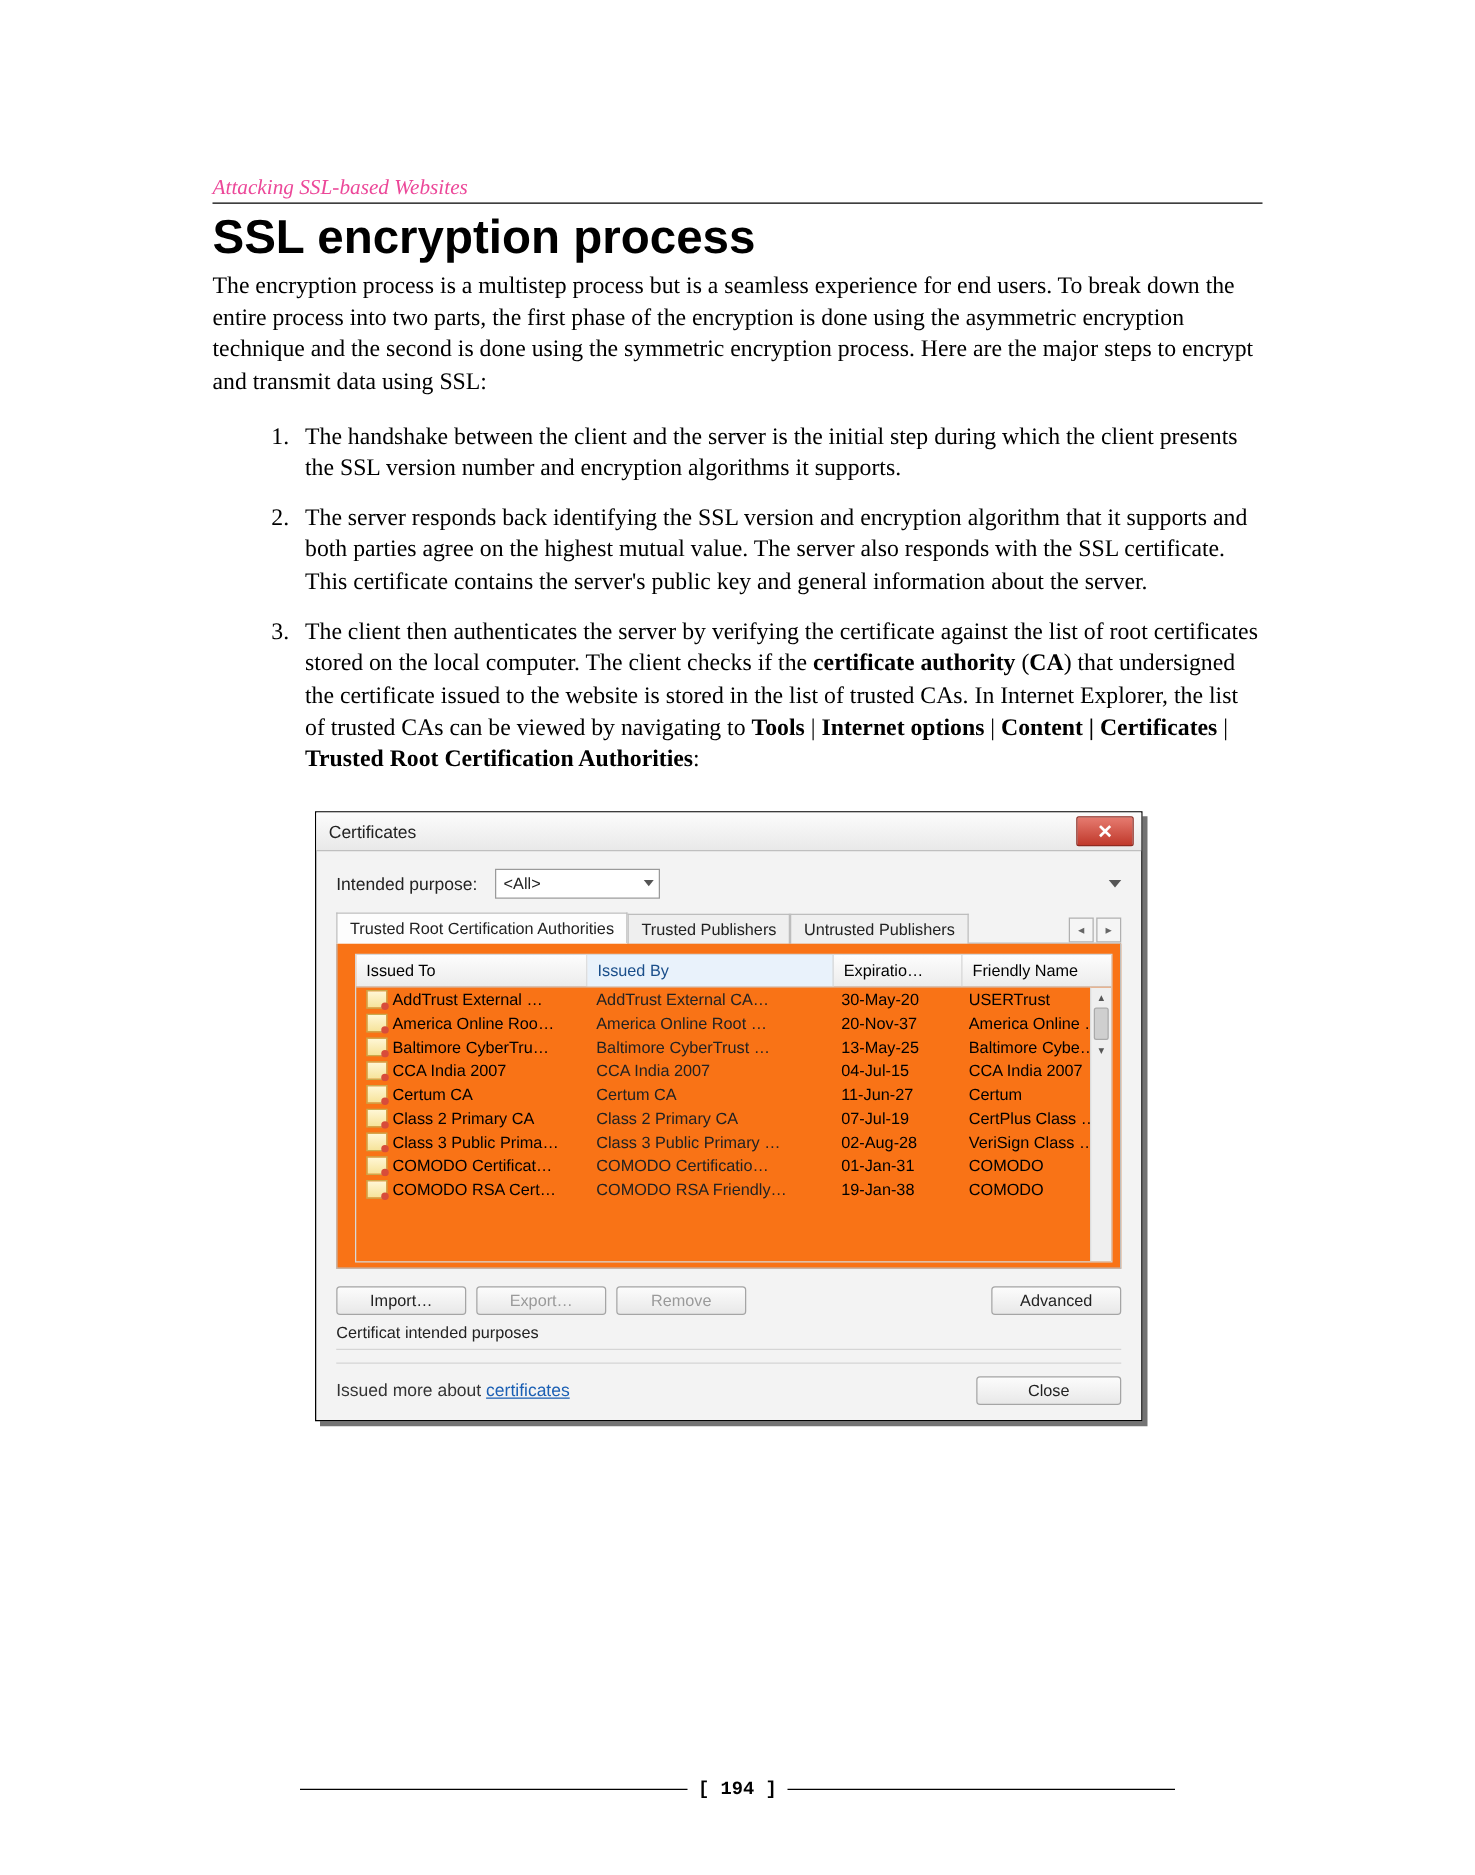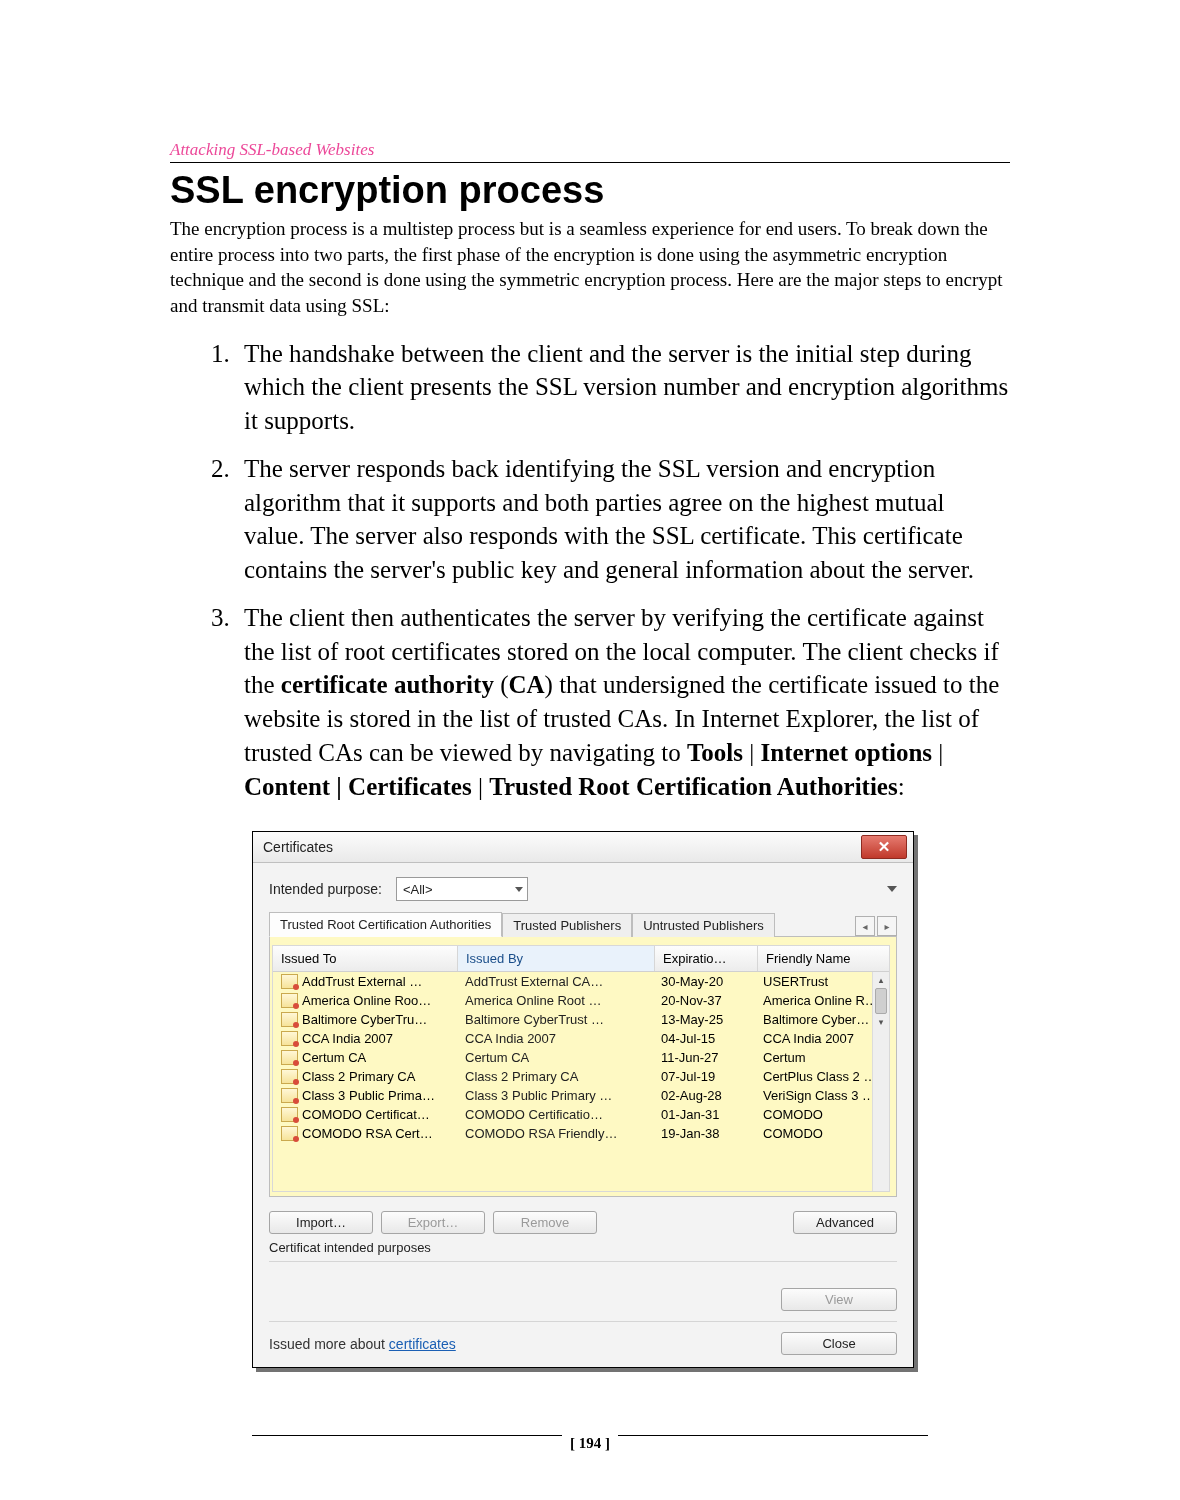--- a/index.html
+++ b/index.html
@@ -29,21 +29,21 @@
     font-size: 38px;
     margin: 0 0 4px 0;
     letter-spacing: 0px;
   }
   .intro {
     font-size: 19px;
     line-height: 1.35;
     margin: 0 0 18px 0;
   }
   ol.steps {
-    font-size: 25px;
+    font-size: 19px;
     line-height: 1.35;
     padding-left: 66px;
     margin: 0 0 28px 0;
   }
   ol.steps li {
     margin-bottom: 14px;
     padding-left: 8px;
   }
   b { font-weight: bold; }
 
@@ -145,23 +145,23 @@
     width: 18px; height: 18px;
     border: 1px solid #b0b0b0;
     background: #f5f5f5;
     font-size: 10px;
     display:flex; align-items:center; justify-content:center;
     color:#666;
   }
   .listpane {
     border: 1px solid #bdbdbd;
     border-top: none;
-    background: #fef9c3;
+    background: #f97316;
     height: 260px;
-    padding: 8px 6px 6px 2px;
+    padding: 8px 6px 6px 14px;
     box-sizing: border-box;
     position: relative;
   }
   .cert-table {
     border: 1px solid #d8d8d8;
     height: 100%;
     display: flex;
     flex-direction: column;
     font-size: 13px;
   }
@@ -259,23 +259,23 @@
   .foot-row {
     display:flex; align-items:center; justify-content:space-between;
     margin-top: 6px;
   }
   .link { color:#1a5fb4; text-decoration: underline; cursor:default;}
   .link-prefix { color:#333; }
 
   .page-footer {
     position:absolute;
     left:0; right:0;
-    bottom: 48px;
-    display:flex; justify-content:center;
-    font-family: Liberation Serif, serif;
+    bottom: 60px;
+    display:flex; align-items:center; justify-content:center;
+    font-family: Liberation Mono, monospace;
   }
   .page-footer .rule {
     flex:1; height:1px; background:#000; margin:0 8px;
     max-width: 310px;
   }
   .page-num {
     font-weight:bold; font-size:15px;
   }
 </style>
 </head>
@@ -436,23 +436,20 @@
       <div class="btn-row">
         <div class="btn">Import…</div>
         <div class="btn disabled">Export…</div>
         <div class="btn disabled">Remove</div>
         <div class="btn right">Advanced</div>
       </div>
 
       <div class="section-label">Certificat intended purposes</div>
       <hr class="hr">
 
-      <div class="view-row">
-        <div class="btn disabled" style="min-width:90px">View</div>
-      </div>
 
       <hr class="hr">
 
       <div class="foot-row">
         <span>
           <span class="link-prefix">Issued more about </span><span class="link">certificates</span>
         </span>
         <div class="btn" style="min-width:90px">Close</div>
       </div>
 

